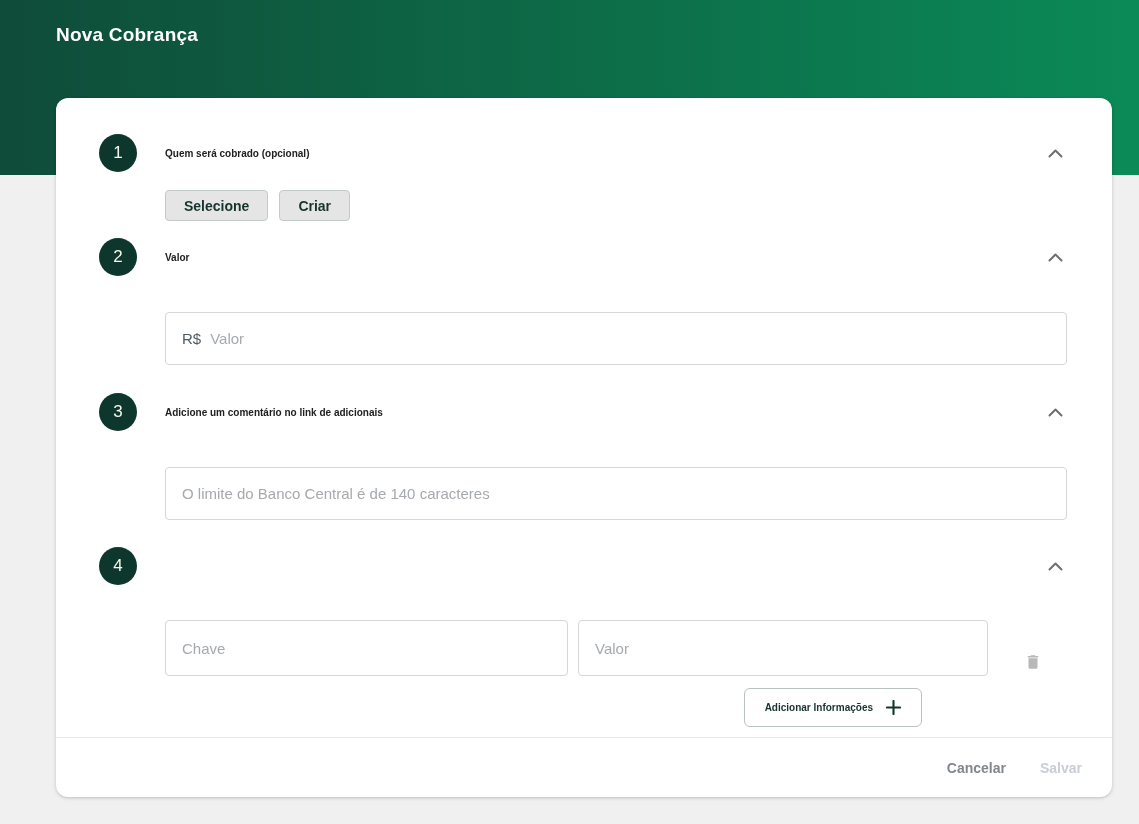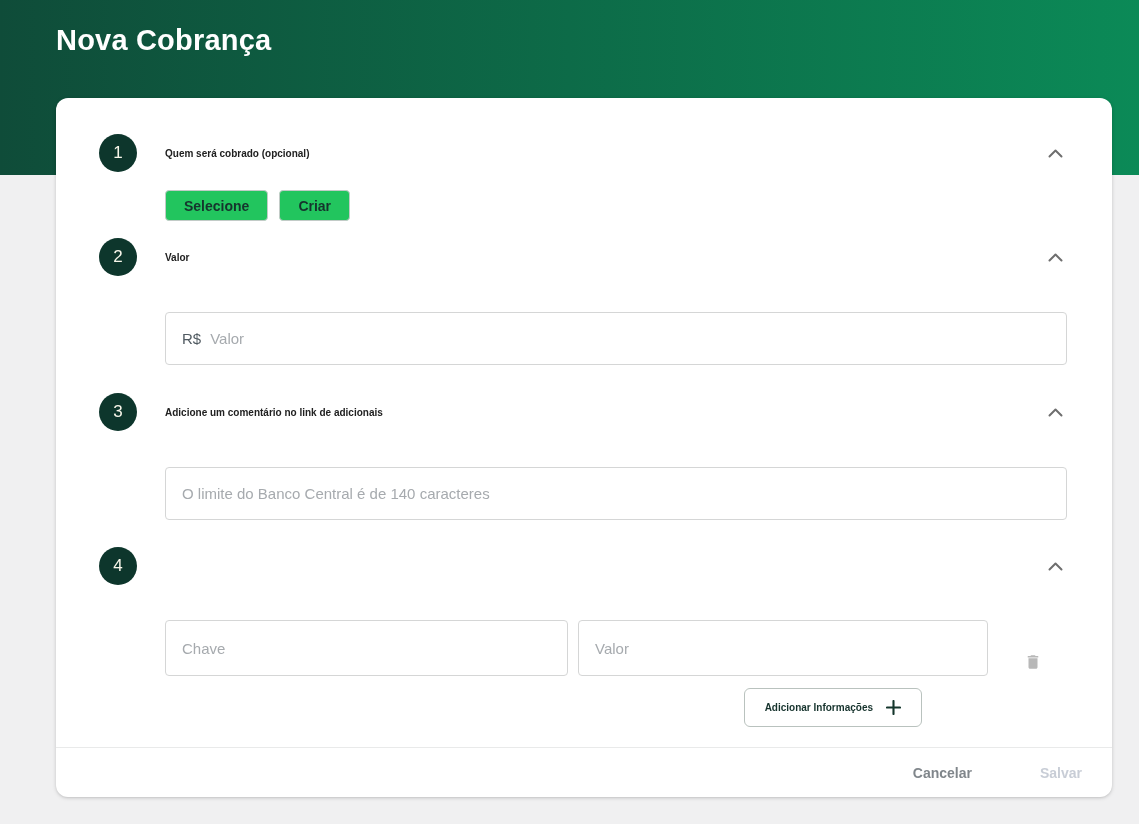--- a/index.html
+++ b/index.html
@@ -10,21 +10,21 @@
     position:relative;
     overflow:hidden;
   }
   .header-band {
     position:absolute; top:0; left:0;
     width:1139px; height:175px;
     background:linear-gradient(90deg,#0f4c39 0%,#0b8a57 100%);
   }
   .page-title {
     position:absolute; top:24px; left:56px;
-    color:#ffffff; font-size:29px; font-weight:bold; letter-spacing:.2px;
+    color:#ffffff; font-size:19px; font-weight:bold; letter-spacing:.2px;
   }
   .card {
     position:absolute; top:98px; left:56px;
     width:1056px; height:699px;
     background:#ffffff; border-radius:12px;
     box-shadow:0 1px 4px rgba(0,0,0,.14), 0 1px 2px rgba(0,0,0,.08);
     display:flex; flex-direction:column;
   }
   .card-body { flex:1; padding:36px 45px 0 43px; }
   .section-header { display:flex; align-items:center; }
@@ -35,21 +35,21 @@
     flex:none;
   }
   .section-title { margin-left:28px; font-size:10px; font-weight:bold; color:#212121; }
   .chevron-btn {
     margin-left:auto; background:none; border:none; cursor:pointer;
     width:24px; height:24px; display:flex; align-items:center; justify-content:center;
   }
   .section-content { margin-left:66px; }
   .buttons-row { margin-top:18px; display:flex; gap:11px; }
   .outline-btn {
-    height:31px; padding:0 18px; background:#22c55e;
+    height:31px; padding:0 18px; background:#e5e5e5;
     border:1px solid #c2cbc7; border-radius:4px;
     font-family:inherit; font-weight:bold; font-size:14px; color:#16332d;
     cursor:pointer;
   }
   .mt17 { margin-top:17px; }
   .mt27 { margin-top:27px; }
   .mt28 { margin-top:28px; }
   .mt35 { margin-top:35px; }
   .mt36 { margin-top:36px; }
   .input-box {
@@ -73,24 +73,24 @@
   }
   .add-row { margin-top:12px; width:823px; display:flex; justify-content:flex-end; }
   .add-btn {
     height:39px; padding:0 20px;
     display:flex; align-items:center; gap:13px;
     background:#fff; border:1px solid #b9c2be; border-radius:6px;
     font-family:inherit; font-weight:bold; font-size:10px; color:#16332d;
     cursor:pointer;
   }
   .card-footer {
-    height:50px; flex:none;
+    height:60px; flex:none;
     border-top:1px solid #e9eaea;
     display:flex; align-items:center; justify-content:flex-end;
-    gap:68px; padding-right:30px;
+    gap:34px; padding-right:30px;
   }
   .text-btn {
     background:none; border:none; font-family:inherit;
     font-weight:bold; font-size:14px; cursor:pointer;
   }
   .text-btn.cancel { color:#80868b; }
   .text-btn.save { color:#c8cdd6; cursor:default; }
 </style>
 </head>
 <body>

